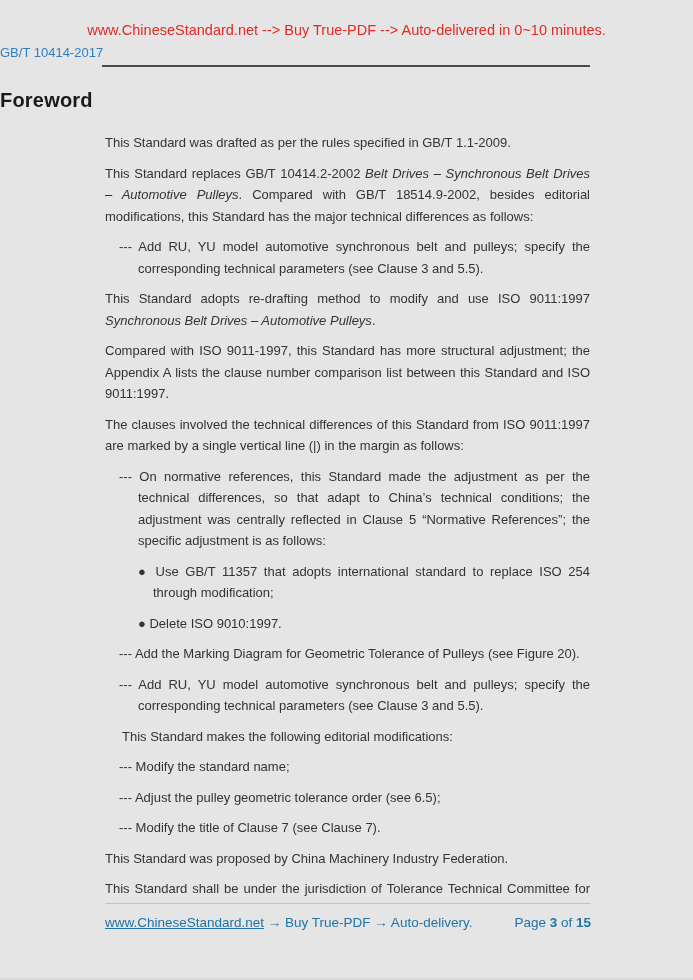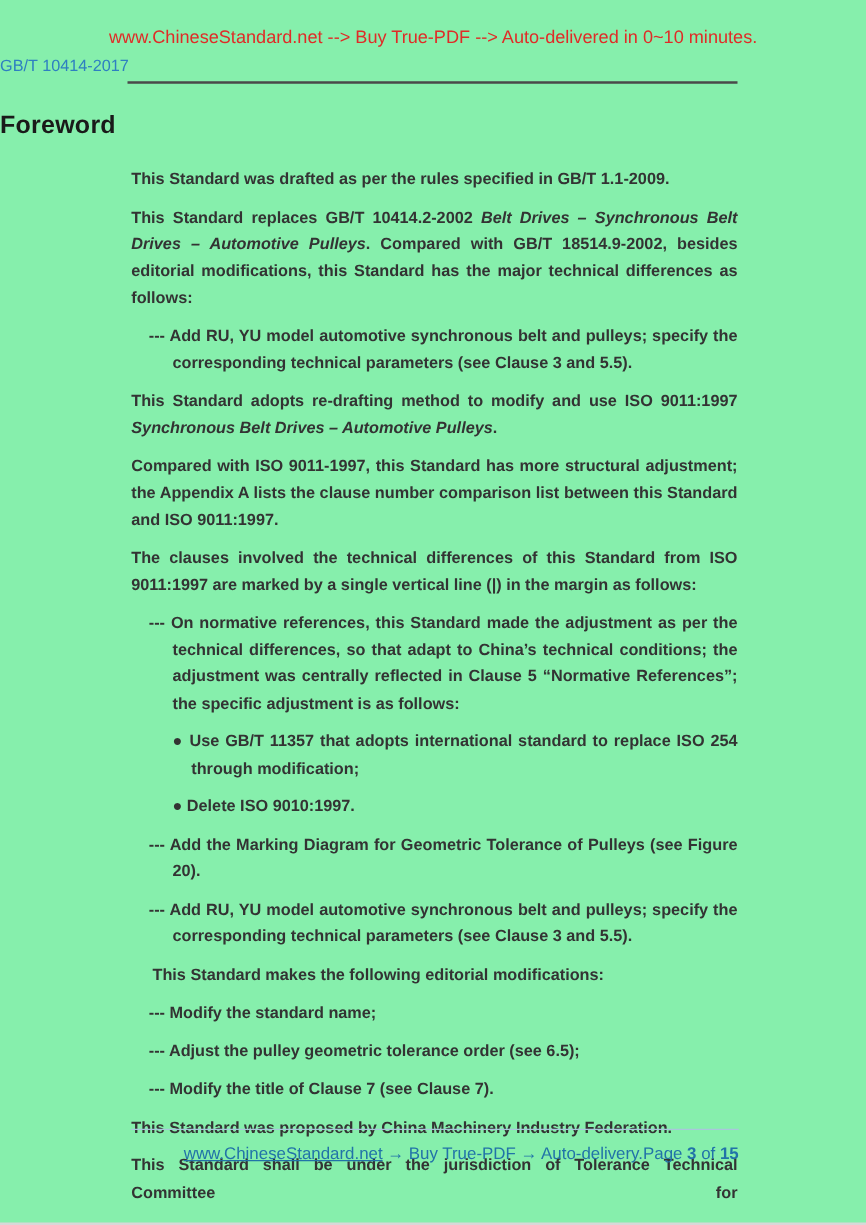--- a/index.html
+++ b/index.html
@@ -1,19 +1,19 @@
 <!DOCTYPE html>
 <html style="--red: #e02b27; --blue: #2e7fc1; --footerblue: #2173a8;"><head>
 <meta charset="utf-8">
 <style>
   html,body{margin:0;padding:0;background:#ffffff;}
   .page{
     position:relative;
     width:693px;height:980px;
-    background:#86efac;
+    background:#e5e5e5;
     font-family:"Liberation Sans","DejaVu Sans",sans-serif;
     color:#333;
     overflow:hidden;
   }
   .hdr-promo{
     padding-top:21px;
     text-align:center;
     font-size:14.5px;
     line-height:19px;
     color:var(--red,#e02b27);
@@ -37,33 +37,33 @@
     font-size:20px;
     font-weight:bold;
     color:#1a1a1a;
     letter-spacing:0.2px;
   }
   .body-wrap{
     margin:0 103px 0 105px;
     font-size:13px;
     line-height:21.5px;
   }
-  .para{margin:0 0 9px 0;text-align:justify;font-weight:bold;}
+  .para{margin:0 0 9px 0;text-align:justify;}
   .para i{font-style:italic;}
   .dash{padding-left:33px;text-indent:-19px;}
   .bullet{padding-left:48px;text-indent:-15px;}
   .indent{padding-left:17px;}
   .force-justify{text-align-last:justify;}
   .footer{
     position:absolute;
     left:105px;right:102px;top:903px;
     border-top:1px solid #a9c6db;
     padding-top:11px;
     display:flex;
-    justify-content:flex-end;
+    justify-content:space-between;
     align-items:baseline;
     font-size:13.5px;
     color:var(--footerblue,#2173a8);
   }
   .footer a{
     color:var(--footerblue,#2173a8);
     text-decoration:underline;
     cursor:pointer;
   }
   .page-num b{font-weight:bold;}

